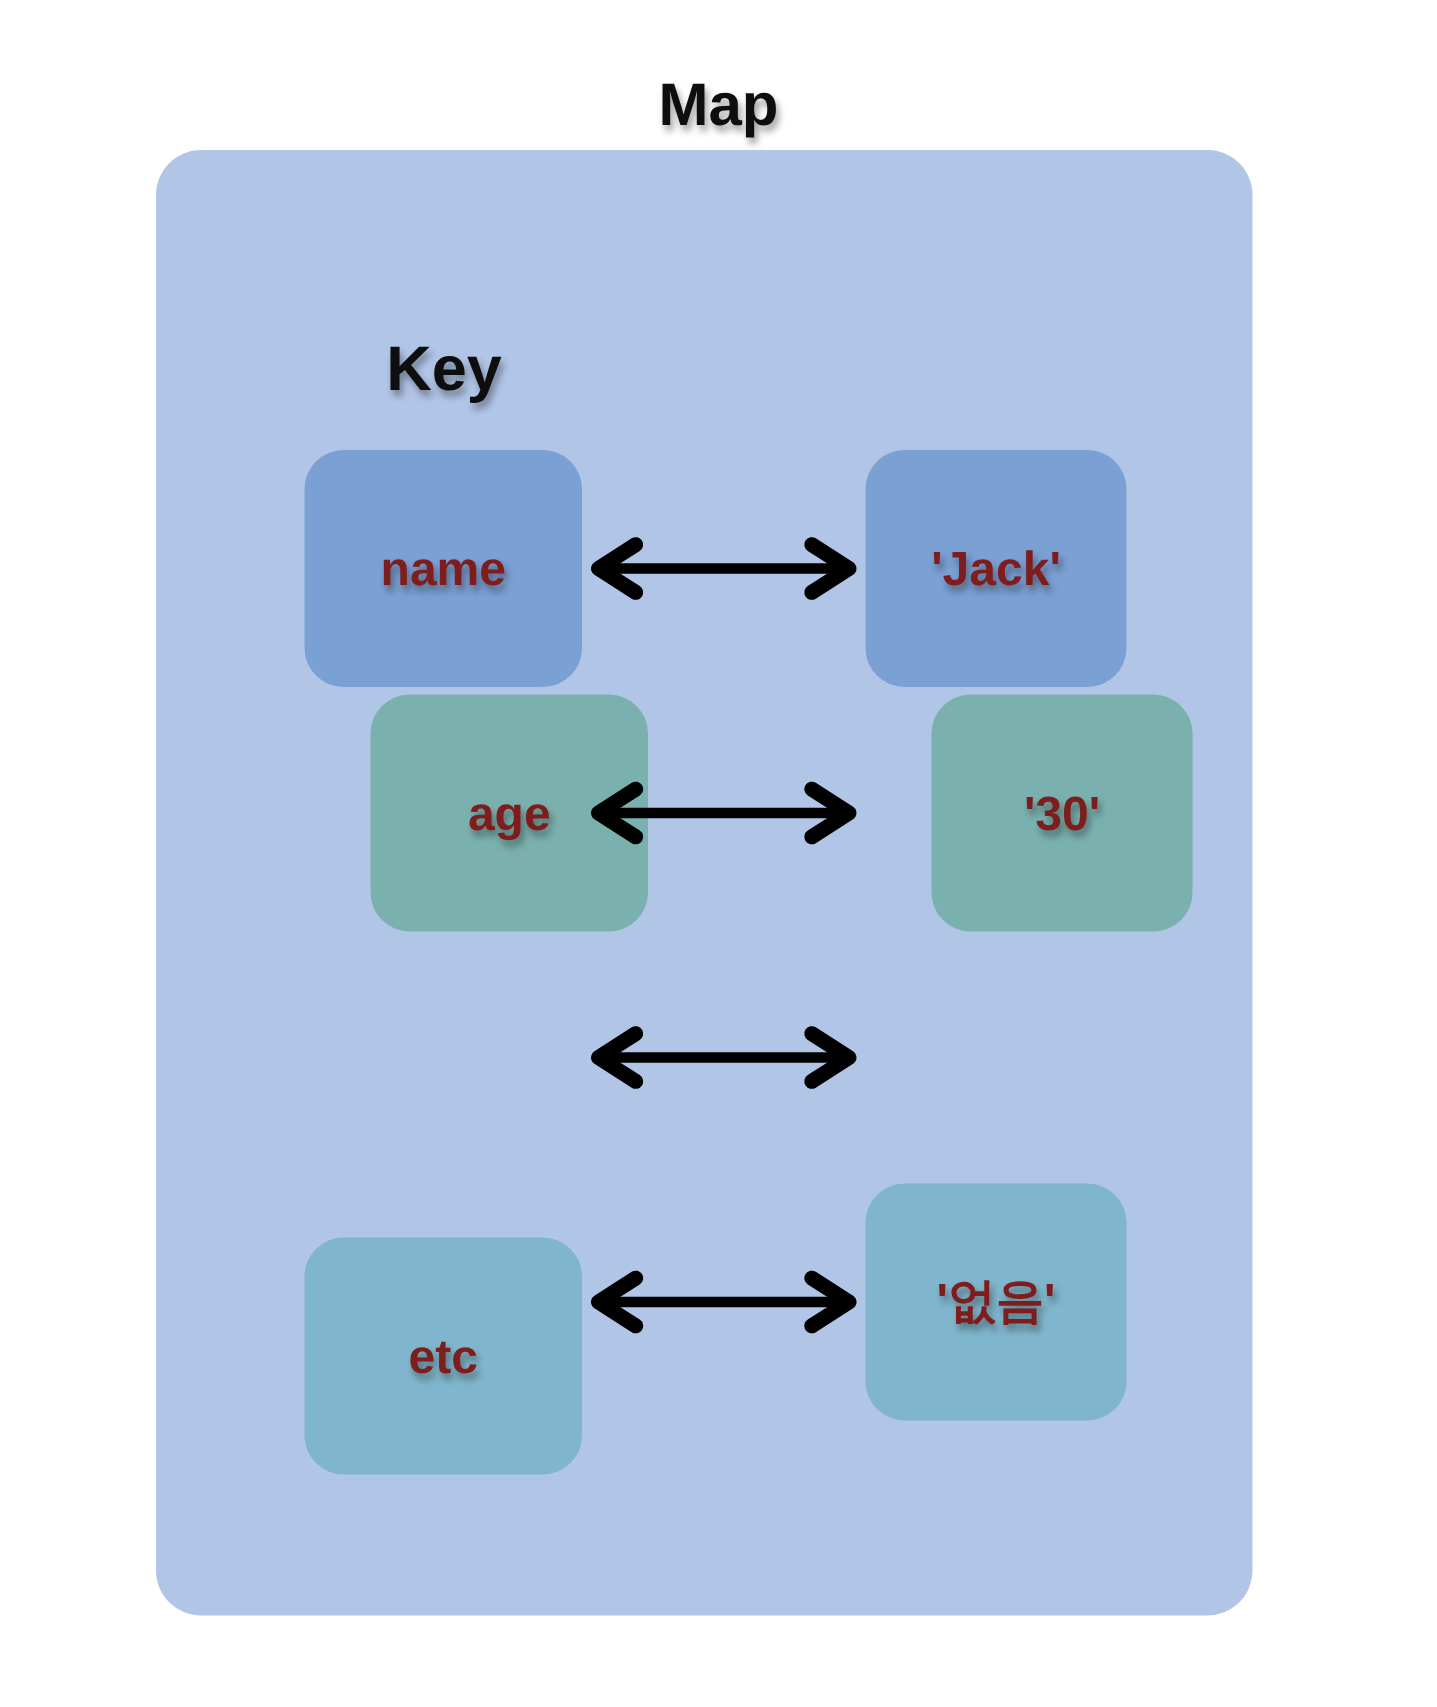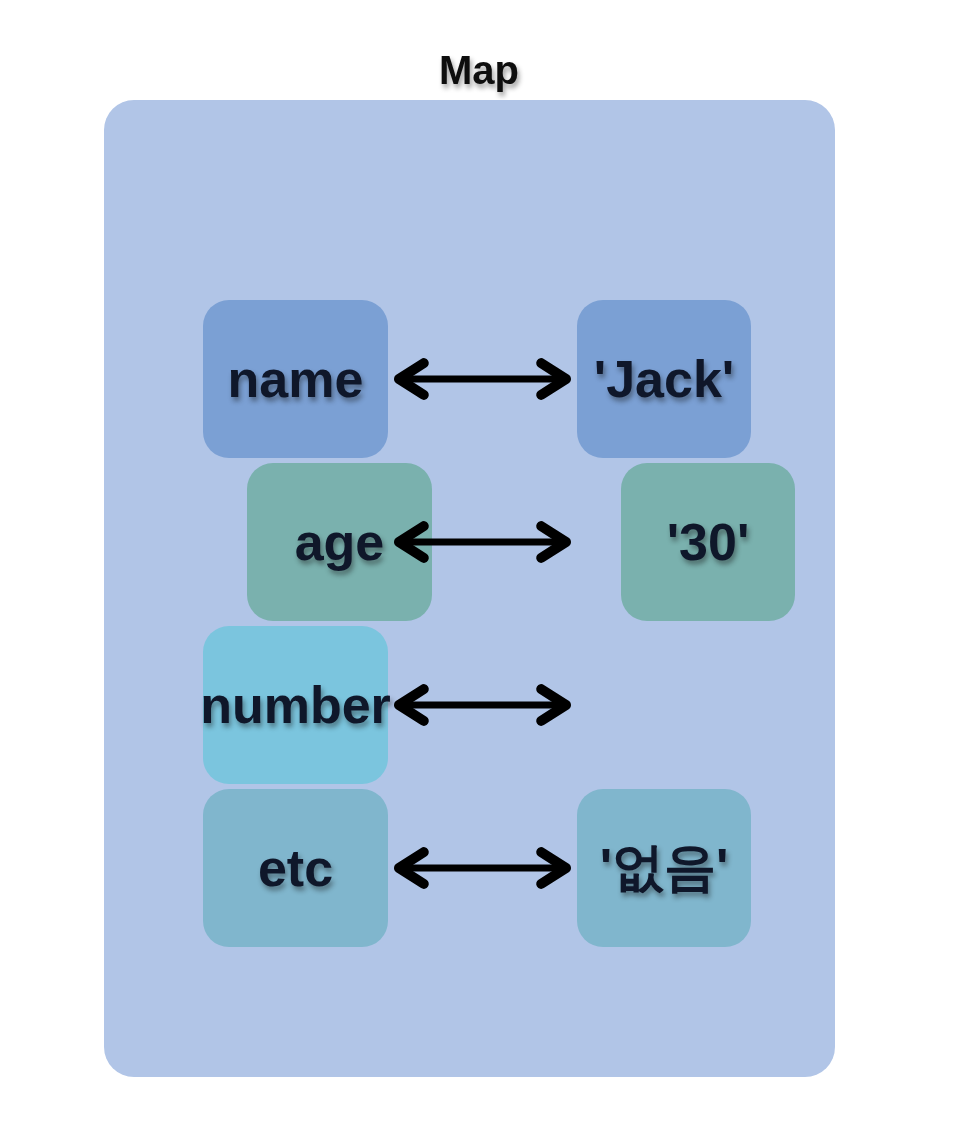--- a/index.html
+++ b/index.html
@@ -59,23 +59,23 @@
   .row-2 { top: 526px; }
   .row-3 { top: 689px; }
   .cell-box {
     position: absolute;
     top: 0;
     height: 158px;
     border-radius: 26px;
     display: flex;
     align-items: center;
     justify-content: center;
-    font-size: 52px;
+    font-size: 32px;
     font-weight: 700;
-    color: #0f172a;
+    color: #7f1d1d;
     text-shadow: 2px 4px 5px rgba(20,20,20,0.42);
   }
   .key-box   { left: 99px;  width: 185px; }
   .value-box { left: 473px; width: 174px; }
   .arrow {
     position: absolute;
     left: 284px;
     top: 57px;
     width: 189px;
     height: 44px;
@@ -85,20 +85,21 @@
 </style>
 </head>
 <body>
 
 <div class="page">
 
   <div class="diagram-title">Map</div>
 
   <div class="map-container" style="background: rgb(177, 197, 231);">
 
+    <div class="col-header key-header">Key</div>
 
     <div class="map-row row-0">
       <div class="cell-box key-box" style="background: rgb(123, 160, 212);">name</div>
       <svg class="arrow" viewBox="0 0 190 44" style="color: rgb(0, 0, 0);">
         <line x1="18" y1="22" x2="172" y2="22" stroke="currentColor" stroke-width="7"></line>
         <polyline points="36,6 11,22 36,38" fill="none" stroke="currentColor" stroke-width="10" stroke-linecap="round" stroke-linejoin="round"></polyline>
         <polyline points="154,6 179,22 154,38" fill="none" stroke="currentColor" stroke-width="10" stroke-linecap="round" stroke-linejoin="round"></polyline>
       </svg>
       <div class="cell-box value-box" style="background: rgb(123, 160, 212);">'Jack'</div>
     </div>
@@ -107,30 +108,29 @@
       <div class="cell-box key-box" style="background: rgb(122, 177, 174); margin-left: 44px;">age</div>
       <svg class="arrow" viewBox="0 0 190 44" style="color: rgb(0, 0, 0);">
         <line x1="18" y1="22" x2="172" y2="22" stroke="currentColor" stroke-width="7"></line>
         <polyline points="36,6 11,22 36,38" fill="none" stroke="currentColor" stroke-width="10" stroke-linecap="round" stroke-linejoin="round"></polyline>
         <polyline points="154,6 179,22 154,38" fill="none" stroke="currentColor" stroke-width="10" stroke-linecap="round" stroke-linejoin="round"></polyline>
       </svg>
       <div class="cell-box value-box" style="background: rgb(122, 177, 174); margin-left: 44px;">'30'</div>
     </div>
 
     <div class="map-row row-2">
-      <div class="cell-box key-box" style="background: rgb(123, 197, 222);">number</div>
       <svg class="arrow" viewBox="0 0 190 44" style="color: rgb(0, 0, 0);">
         <line x1="18" y1="22" x2="172" y2="22" stroke="currentColor" stroke-width="7"></line>
         <polyline points="36,6 11,22 36,38" fill="none" stroke="currentColor" stroke-width="10" stroke-linecap="round" stroke-linejoin="round"></polyline>
         <polyline points="154,6 179,22 154,38" fill="none" stroke="currentColor" stroke-width="10" stroke-linecap="round" stroke-linejoin="round"></polyline>
       </svg>
     </div>
 
     <div class="map-row row-3">
-      <div class="cell-box key-box" style="background: rgb(128, 182, 205);">etc</div>
+      <div class="cell-box key-box" style="background: rgb(128, 182, 205); margin-top: 36px;">etc</div>
       <svg class="arrow" viewBox="0 0 190 44" style="color: rgb(0, 0, 0);">
         <line x1="18" y1="22" x2="172" y2="22" stroke="currentColor" stroke-width="7"></line>
         <polyline points="36,6 11,22 36,38" fill="none" stroke="currentColor" stroke-width="10" stroke-linecap="round" stroke-linejoin="round"></polyline>
         <polyline points="154,6 179,22 154,38" fill="none" stroke="currentColor" stroke-width="10" stroke-linecap="round" stroke-linejoin="round"></polyline>
       </svg>
       <div class="cell-box value-box" style="background: rgb(128, 182, 205);">'없음'</div>
     </div>
 
   </div>
 </div>

